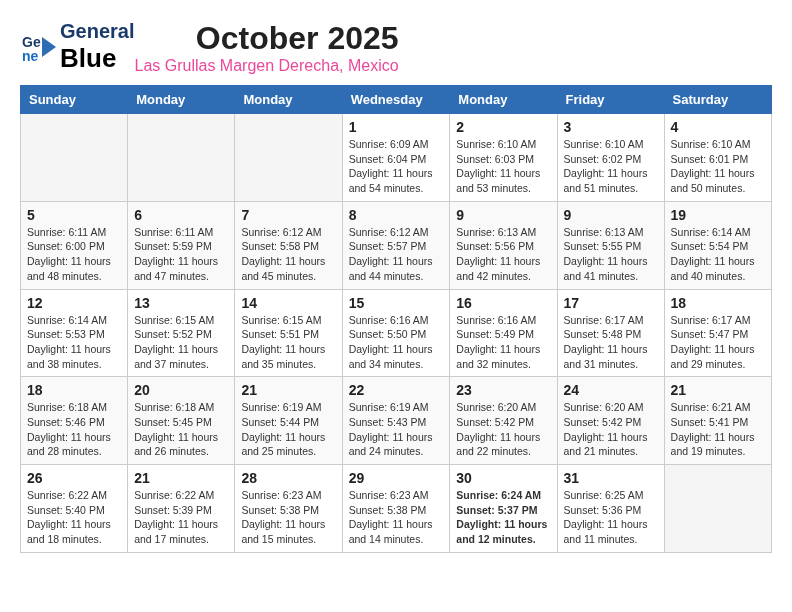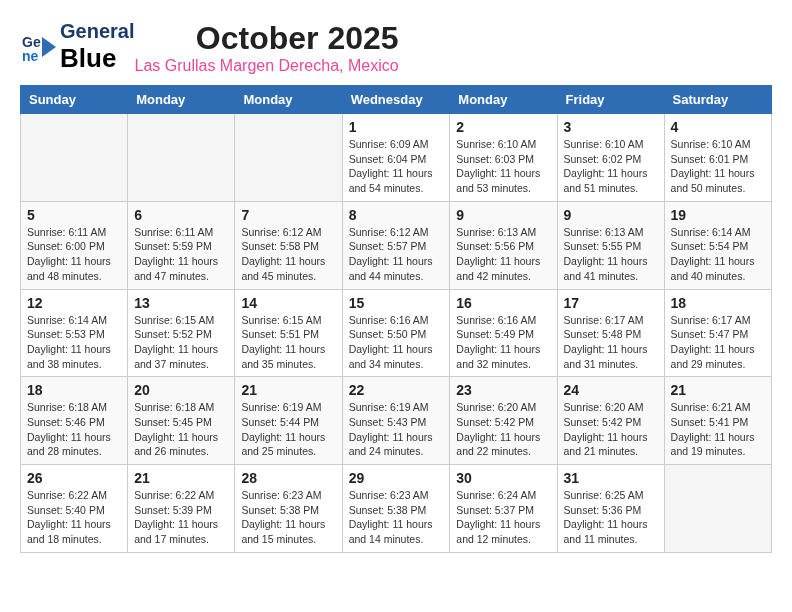--- a/index.html
+++ b/index.html
@@ -323,21 +323,21 @@
         </td>
         <td>
           <div class="day-num">29</div>
           <div class="day-info" style="white-space: pre-line;">Sunrise: 6:23 AM
 Sunset: 5:38 PM
 Daylight: 11 hours
 and 14 minutes.</div>
         </td>
         <td>
           <div class="day-num">30</div>
-          <div class="day-info" style="white-space: pre-line;">Sunrise: 6:24 AM
+          <div class="day-info" style="white-space: pre-line; font-weight: bold;">Sunrise: 6:24 AM
 Sunset: 5:37 PM
 Daylight: 11 hours
 and 12 minutes.</div>
         </td>
         <td>
           <div class="day-num">31</div>
           <div class="day-info" style="white-space: pre-line;">Sunrise: 6:25 AM
 Sunset: 5:36 PM
 Daylight: 11 hours
 and 11 minutes.</div>

